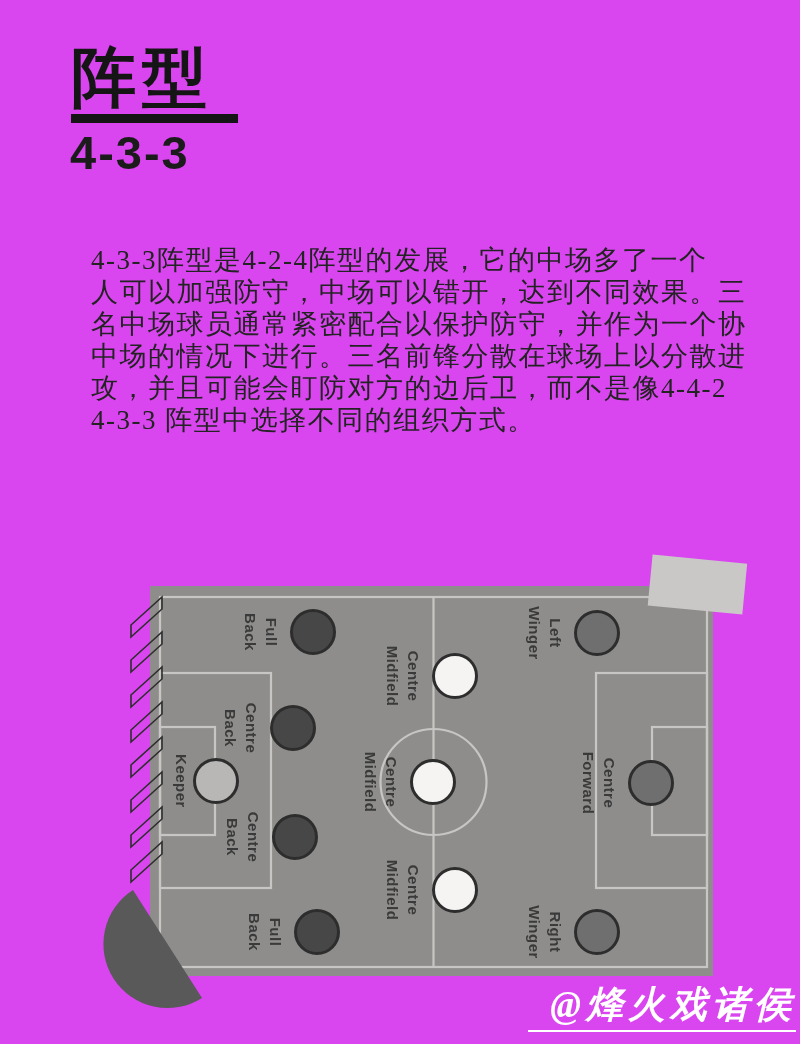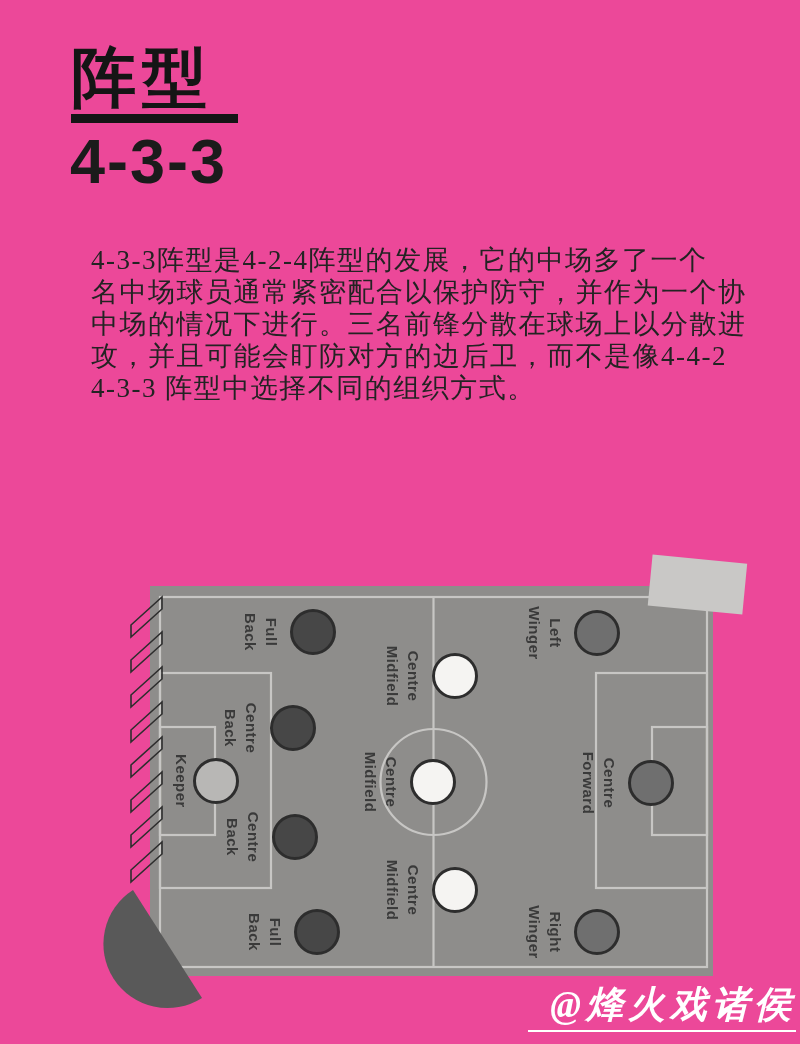--- a/index.html
+++ b/index.html
@@ -1,33 +1,33 @@
 <!DOCTYPE html>
 <html><head>
 <meta charset="utf-8">
 <style>
   html,body{margin:0;padding:0;}
   .page{
     position:relative; width:800px; height:1044px; overflow:hidden;
-    background:#ec4899;
+    background:#d946ef;
     font-family:"Liberation Sans", sans-serif;
   }
   
   .title{
     position:absolute; left:71px; top:44px;
     font-size:65px; font-weight:900; color:#151515; letter-spacing:6px;
     font-family:"Liberation Sans", sans-serif; line-height:1.05;
   }
   .title-underline{
     position:absolute; left:71px; top:114px; width:167px; height:9px;
     background:#151515;
   }
   .subtitle{
     position:absolute; left:70px; top:128px;
-    font-size:63px; font-weight:900; color:#1b1b1b; letter-spacing:2px;
+    font-size:47px; font-weight:900; color:#1b1b1b; letter-spacing:2px;
     font-family:"Liberation Sans", sans-serif; line-height:1.05;
   }
   
   .article{position:absolute; left:73px; top:244px; width:670px;}
   .article .tline{
     height:32px; line-height:32px; white-space:pre;
     font-family:"Liberation Serif","DejaVu Serif", serif;
     font-size:27px; color:#232323; letter-spacing:1.5px;margin-left:18px;
   }
   
@@ -63,20 +63,21 @@
 <body>
 
 <div class="page">
 
   <div class="title">阵型</div>
   <div class="title-underline"></div>
   <div class="subtitle">4-3-3</div>
 
   <div class="article">
     <div class="tline">4-3-3阵型是4-2-4阵型的发展，它的中场多了一个</div>
+    <div class="tline">人可以加强防守，中场可以错开，达到不同效果。三</div>
     <div class="tline">名中场球员通常紧密配合以保护防守，并作为一个协</div>
     <div class="tline">中场的情况下进行。三名前锋分散在球场上以分散进</div>
     <div class="tline">攻，并且可能会盯防对方的边后卫，而不是像4-4-2</div>
     <div class="tline">4-3-3 阵型中选择不同的组织方式。</div>
   </div>
 
   <svg class="pitch-svg" viewBox="0 0 800 1044" xmlns="http://www.w3.org/2000/svg">
     <defs>
       <path id="hatchp" d="M131,637 L131,625 L162,597 L162,609 Z"></path>
     </defs>

